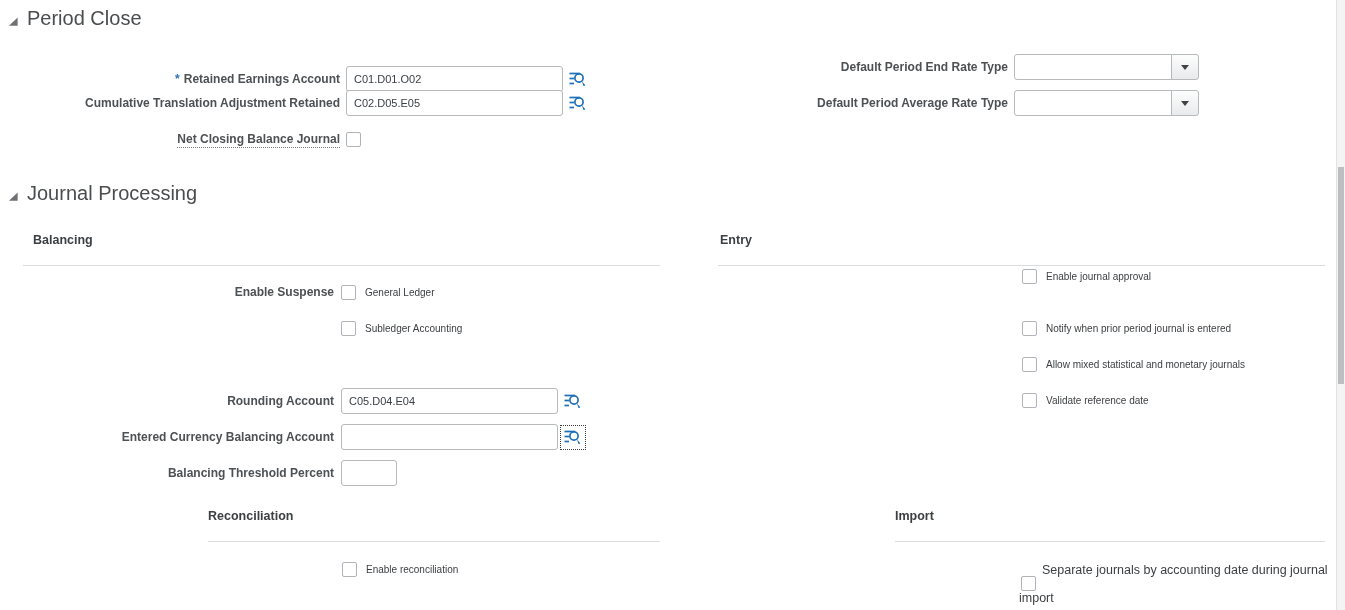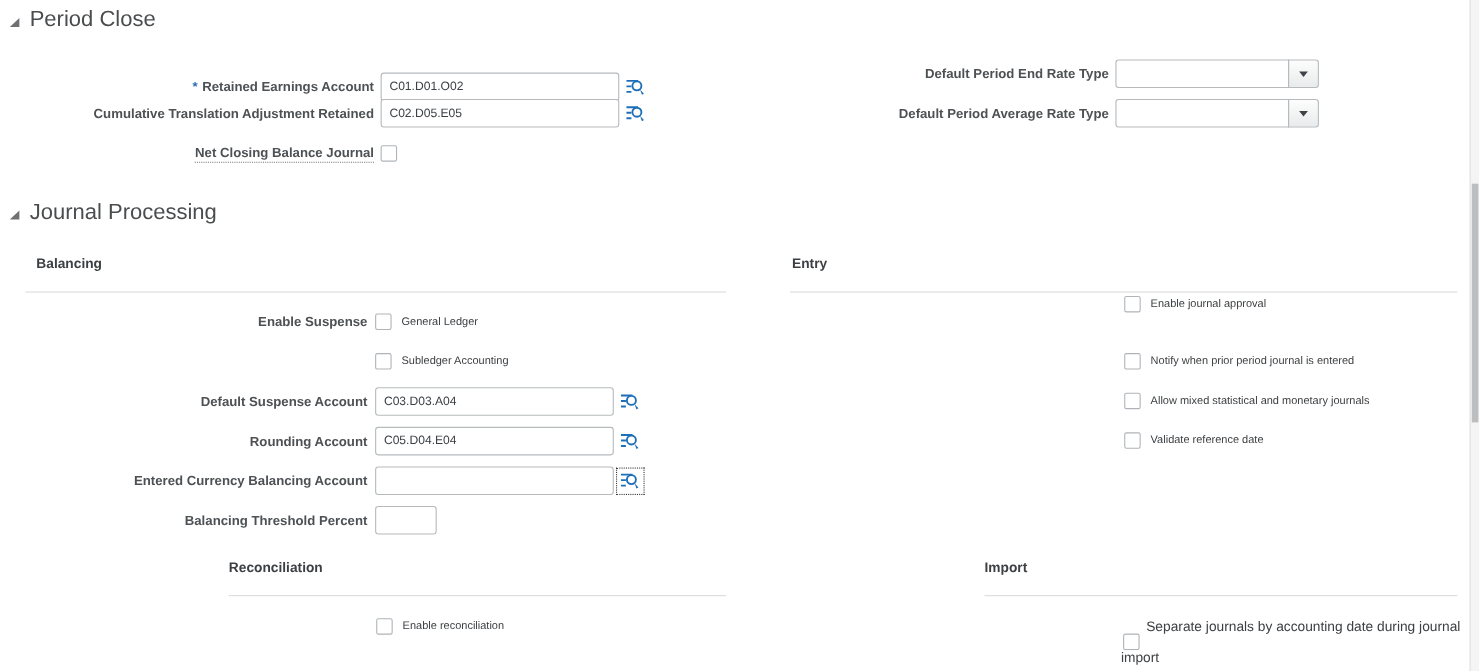--- a/index.html
+++ b/index.html
@@ -166,29 +166,20 @@
     <span class="cb"></span>
     <span class="cb-lbl">General Ledger</span>
   </div>
 
   <div class="row" style="left:0; top:315px;">
     <span class="lbl w334"></span>
     <span class="cb"></span>
     <span class="cb-lbl">Subledger Accounting</span>
   </div>
 
-  <div class="row" style="left:0; top:352px;">
-    <span class="lbl w334">Default Suspense Account</span>
-    <input class="txt w217" type="text" value="C03.D03.A04" style="">
-    <span class="lookup">
-      <svg width="19" height="18" viewBox="0 0 19 18">
-          <use href="#lookup-glyph"></use>
-        </svg>
-    </span>
-  </div>
 
   <div class="row" style="left:0; top:388px;">
     <span class="lbl w334">Rounding Account</span>
     <input class="txt w217" type="text" value="C05.D04.E04" style="">
     <span class="lookup">
       <svg width="19" height="18" viewBox="0 0 19 18">
           <use href="#lookup-glyph"></use>
         </svg>
     </span>
   </div>

